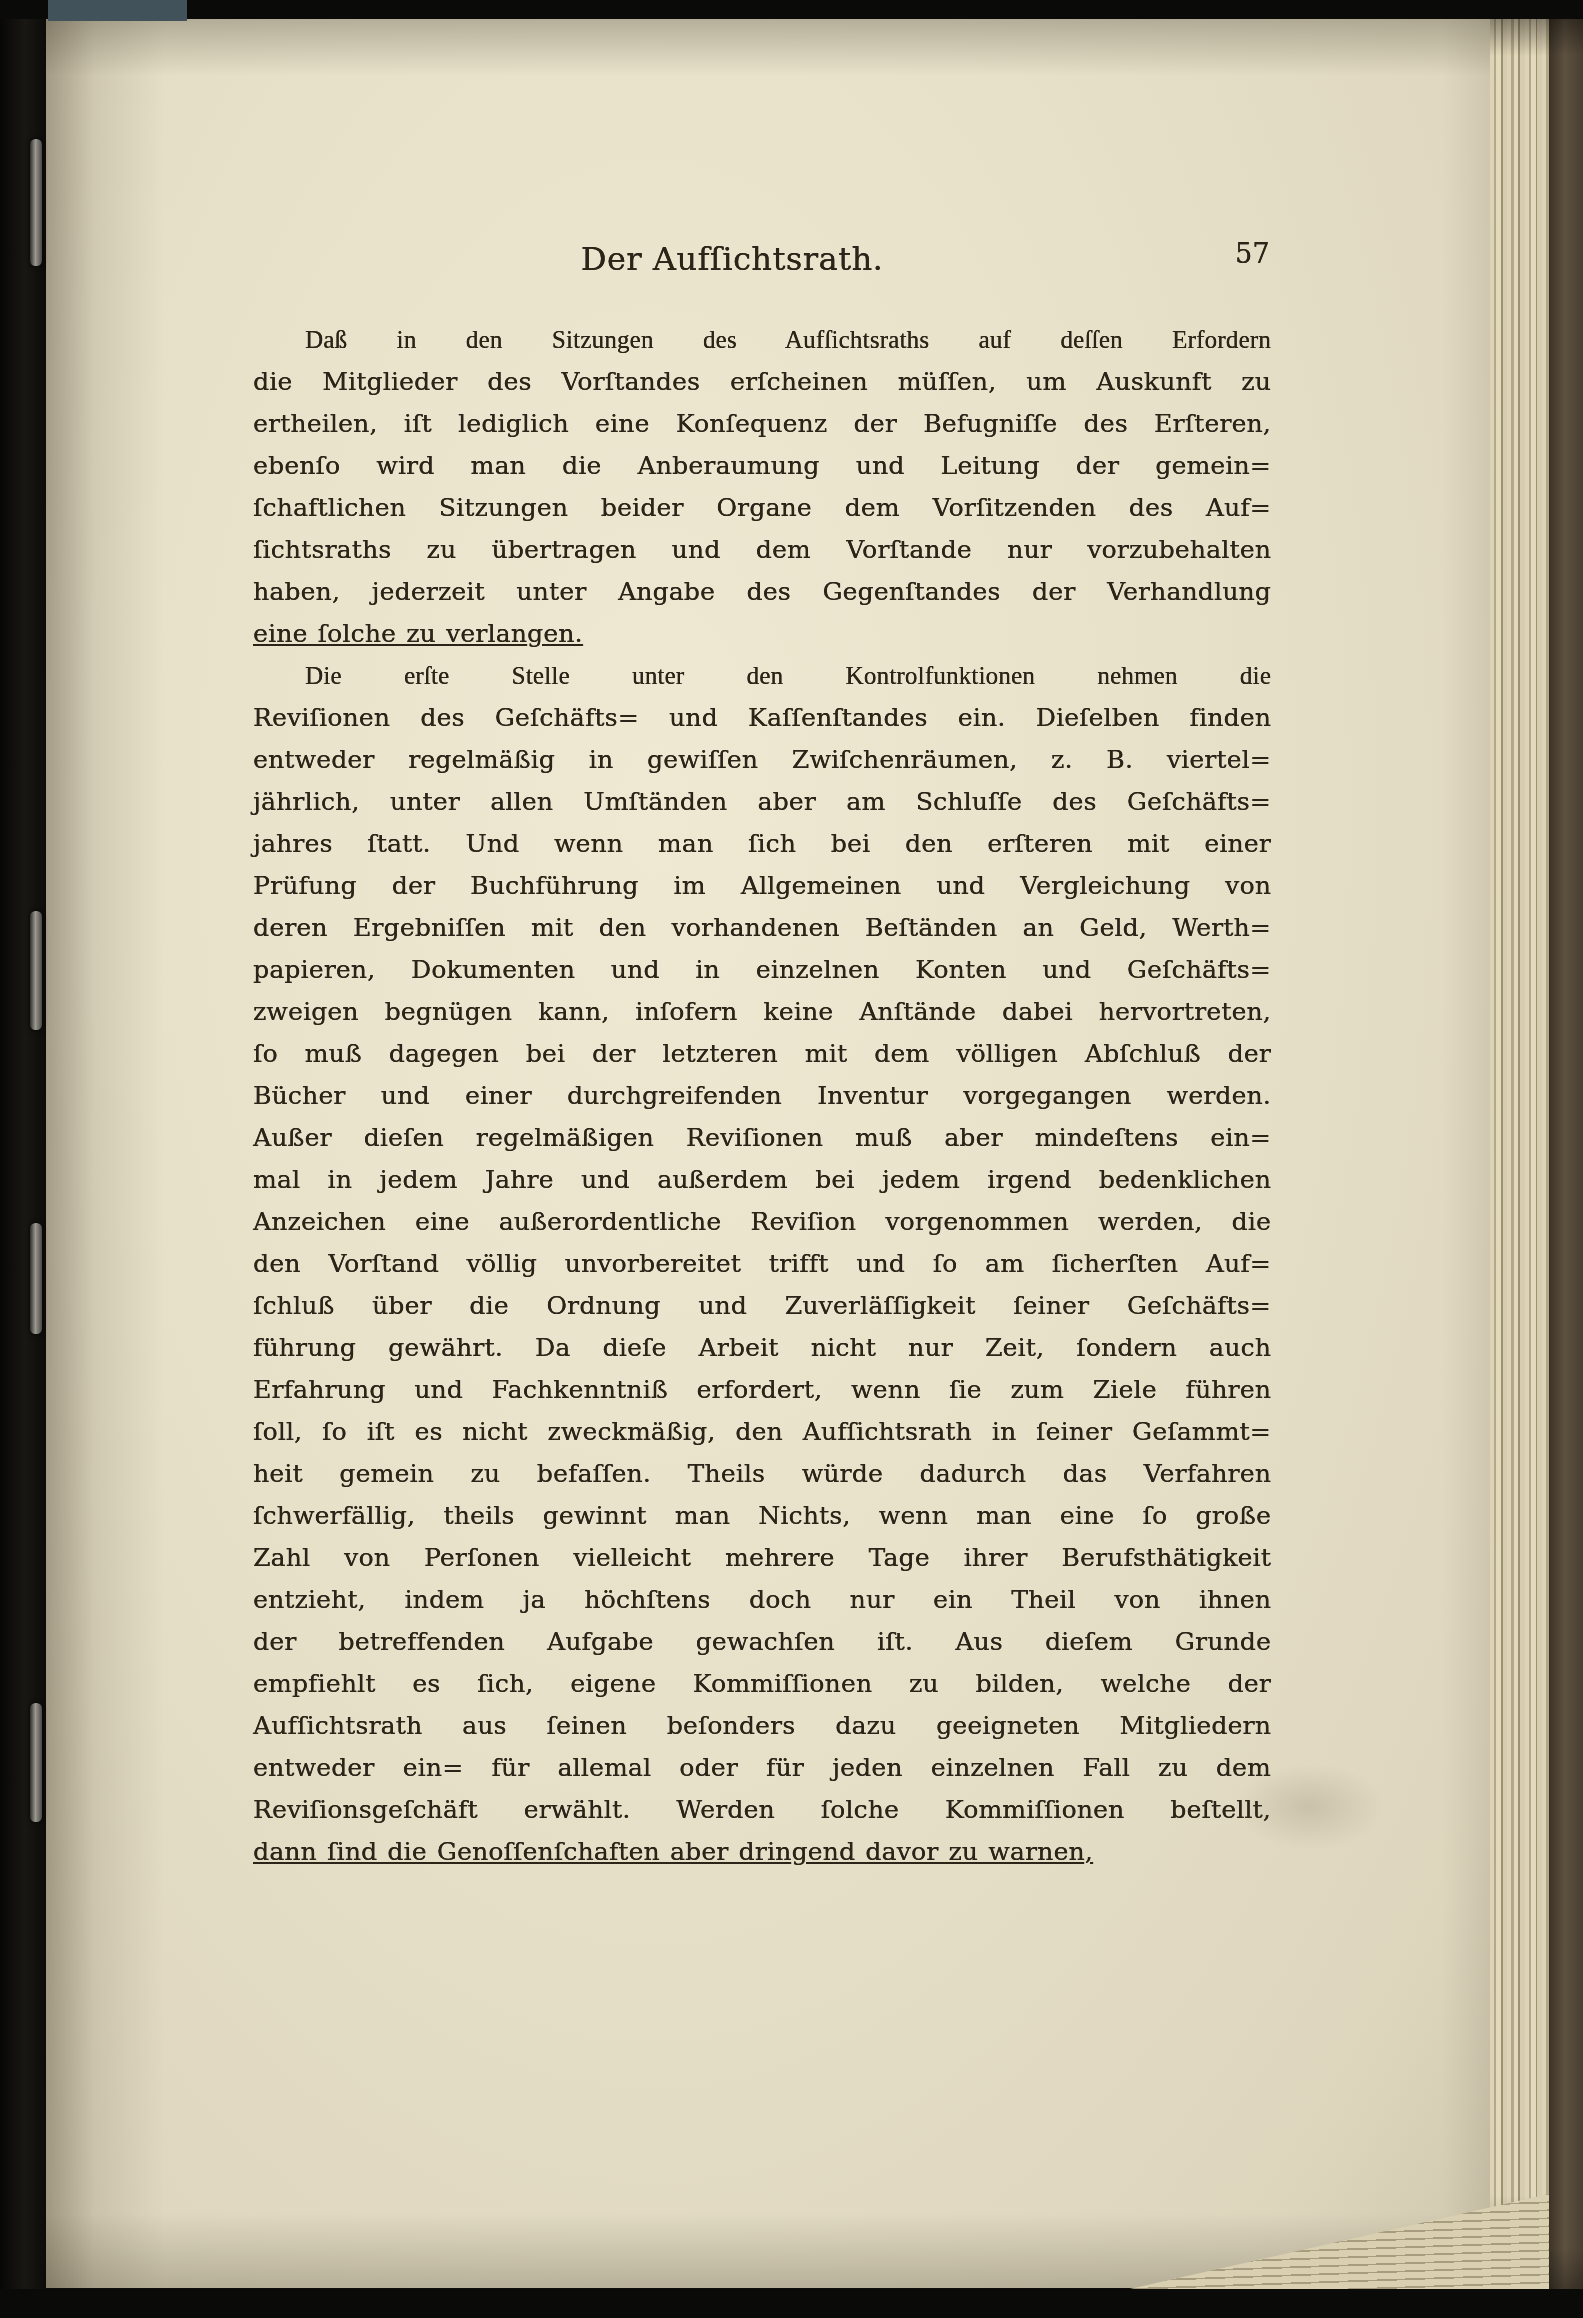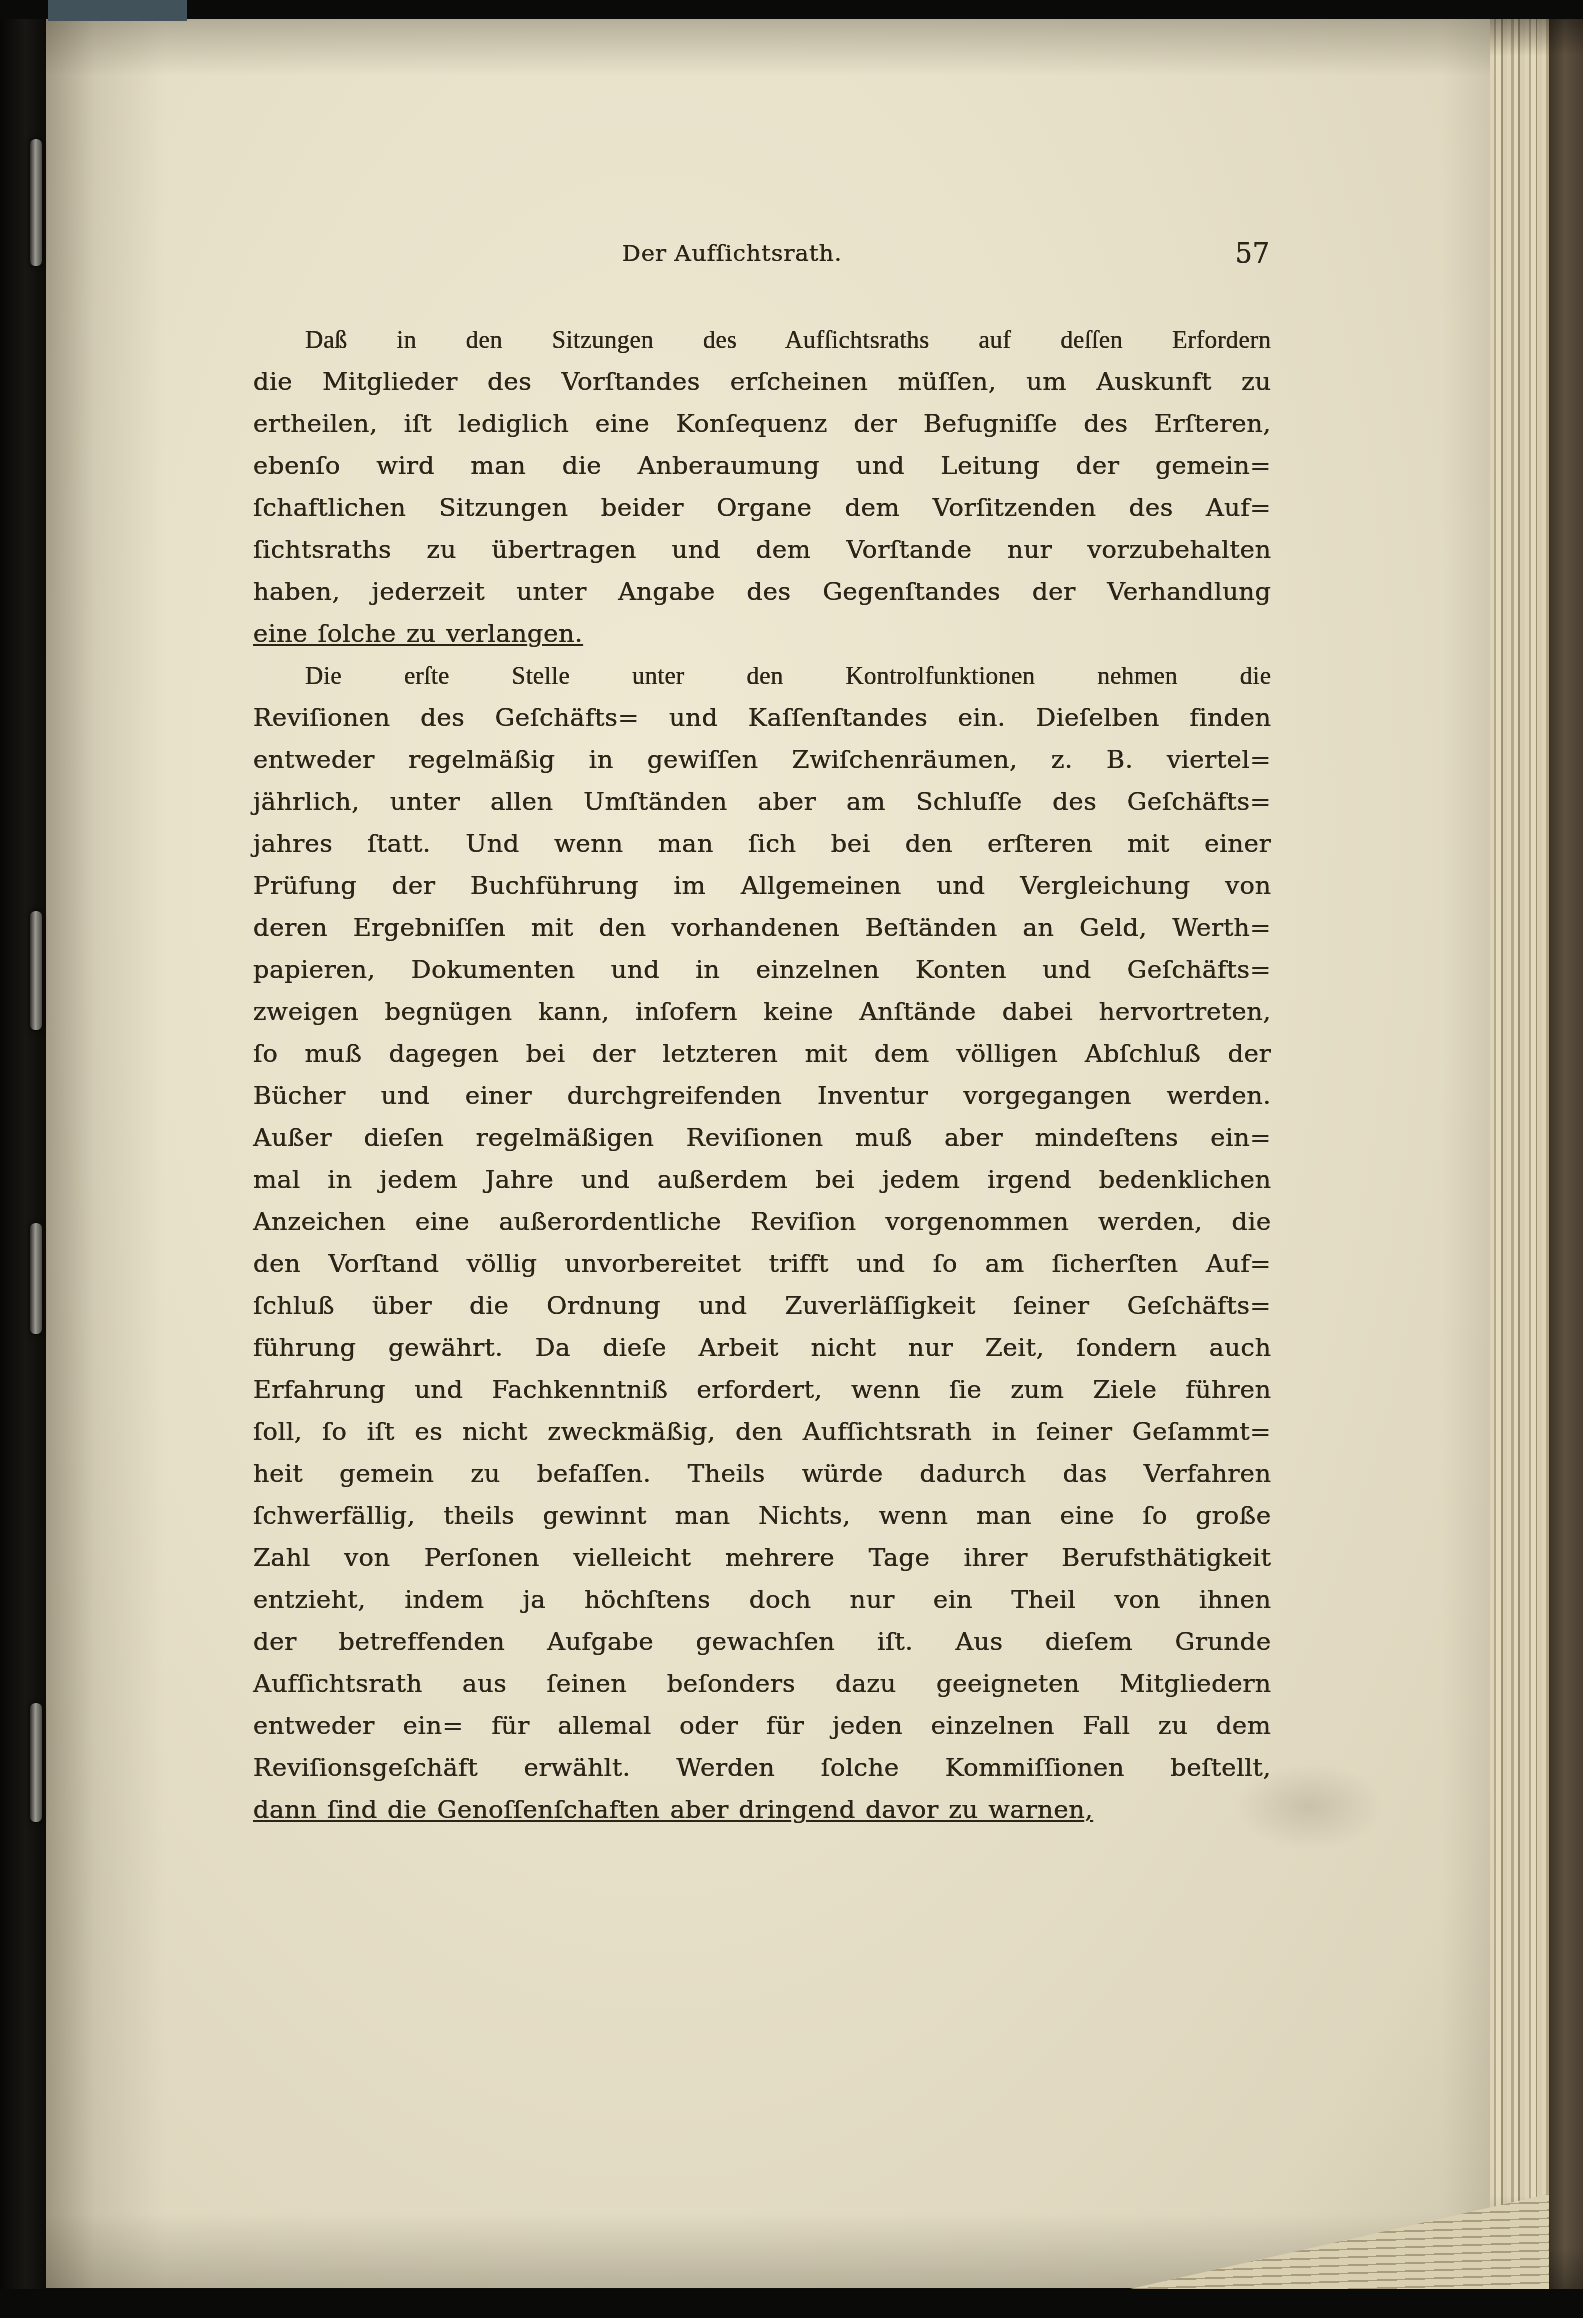--- a/index.html
+++ b/index.html
@@ -42,21 +42,21 @@
       linear-gradient(180deg, rgba(40,34,20,.28), rgba(40,34,20,0) 59px),
       linear-gradient(0deg,   rgba(40,34,20,.22), rgba(40,34,20,0) 75px),
       linear-gradient(270deg, rgba(60,50,30,.10), rgba(60,50,30,0) 48px);
   }
 
   
   .page-header { position: absolute; left: 207px; top: 223px; width: 1018px; height: 36px; z-index: 3; }
   .running-title {
     position: absolute; left: 0; right: 0; text-align: center;
     transform: translateX(-30px);
-    font-size: 23px; letter-spacing: 0.5px; color: var(--ink, #2c2418);
+    font-size: 32px; letter-spacing: 0.5px; color: var(--ink, #2c2418);
     text-shadow: 0.2px 0 0 currentColor;
   }
   .page-number {
     position: absolute; right: 1.6px; top: -2.4px;
     font-size: 27px; color: var(--ink, #2c2418);
     text-shadow: 0.2px 0 0 currentColor;
   }
 
   
   .body-text {
@@ -193,20 +193,21 @@
         <div class="line">heit gemein zu befaſſen. Theils würde dadurch das Verfahren</div>
 
         <div class="line">ſchwerfällig, theils gewinnt man Nichts, wenn man eine ſo große</div>
 
         <div class="line">Zahl von Perſonen vielleicht mehrere Tage ihrer Berufsthätigkeit</div>
 
         <div class="line">entzieht, indem ja höchſtens doch nur ein Theil von ihnen</div>
 
         <div class="line">der betreffenden Aufgabe gewachſen iſt. Aus dieſem Grunde</div>
 
+        <div class="line">empfiehlt es ſich, eigene Kommiſſionen zu bilden, welche der</div>
 
         <div class="line">Aufſichtsrath aus ſeinen beſonders dazu geeigneten Mitgliedern</div>
 
         <div class="line">entweder ein= für allemal oder für jeden einzelnen Fall zu dem</div>
 
         <div class="line">Reviſionsgeſchäft erwählt. Werden ſolche Kommiſſionen beſtellt,</div>
 
         <div class="line end">dann ſind die Genoſſenſchaften aber dringend davor zu warnen,</div>
       </div>
 

